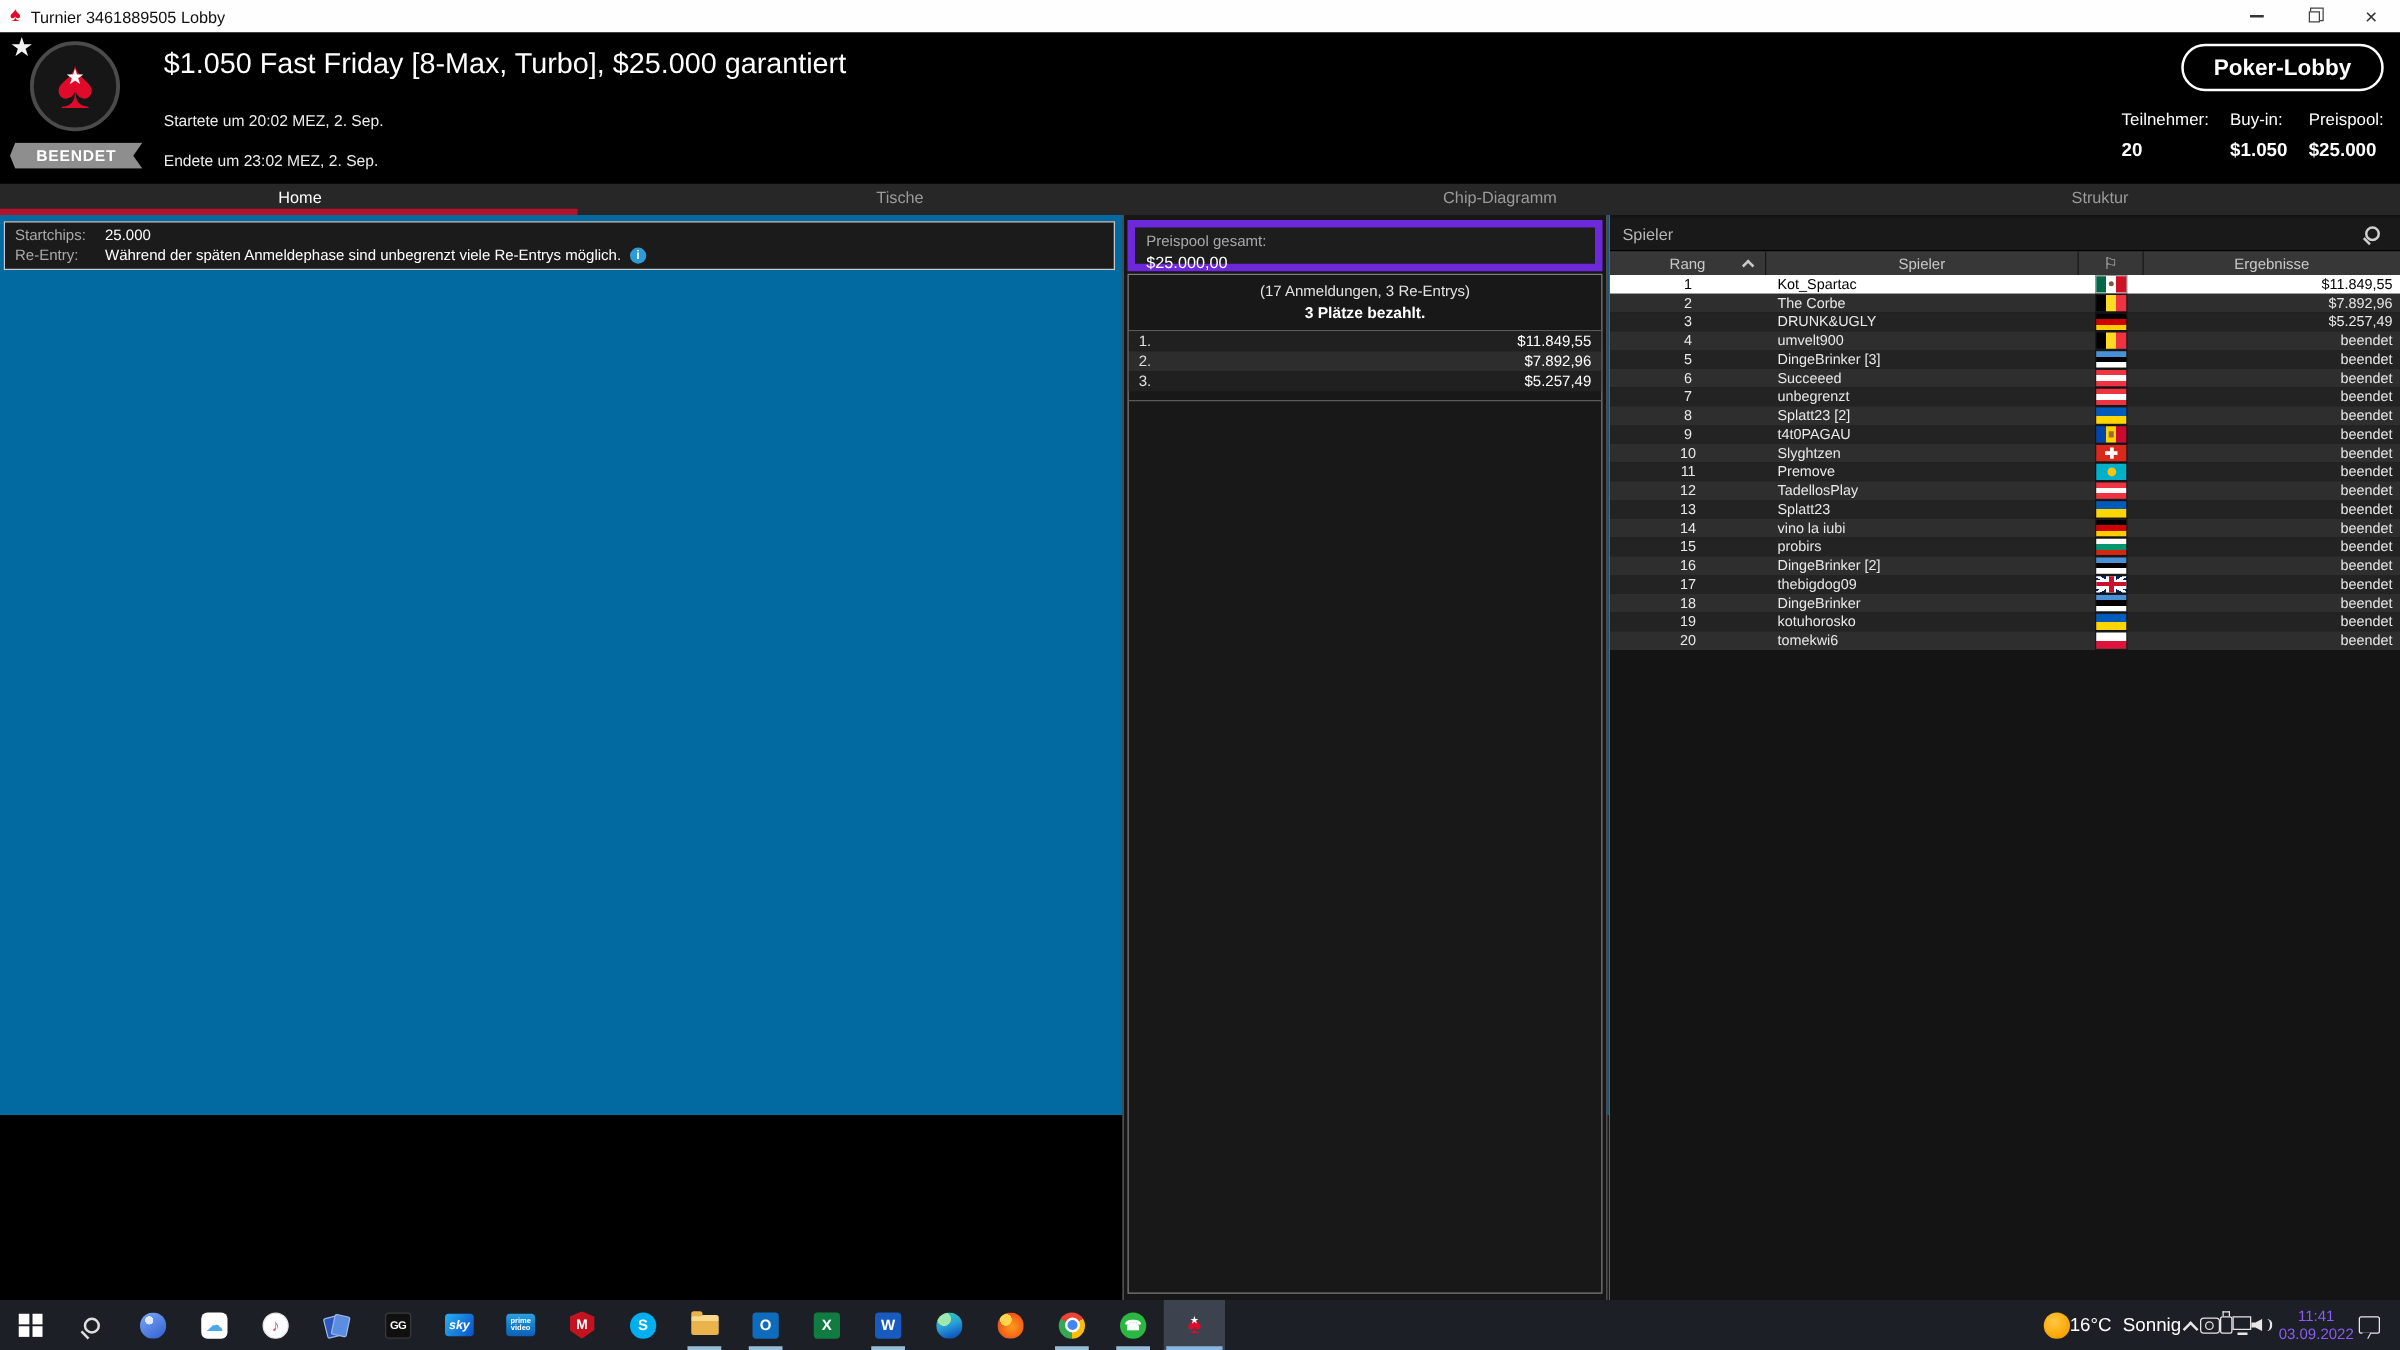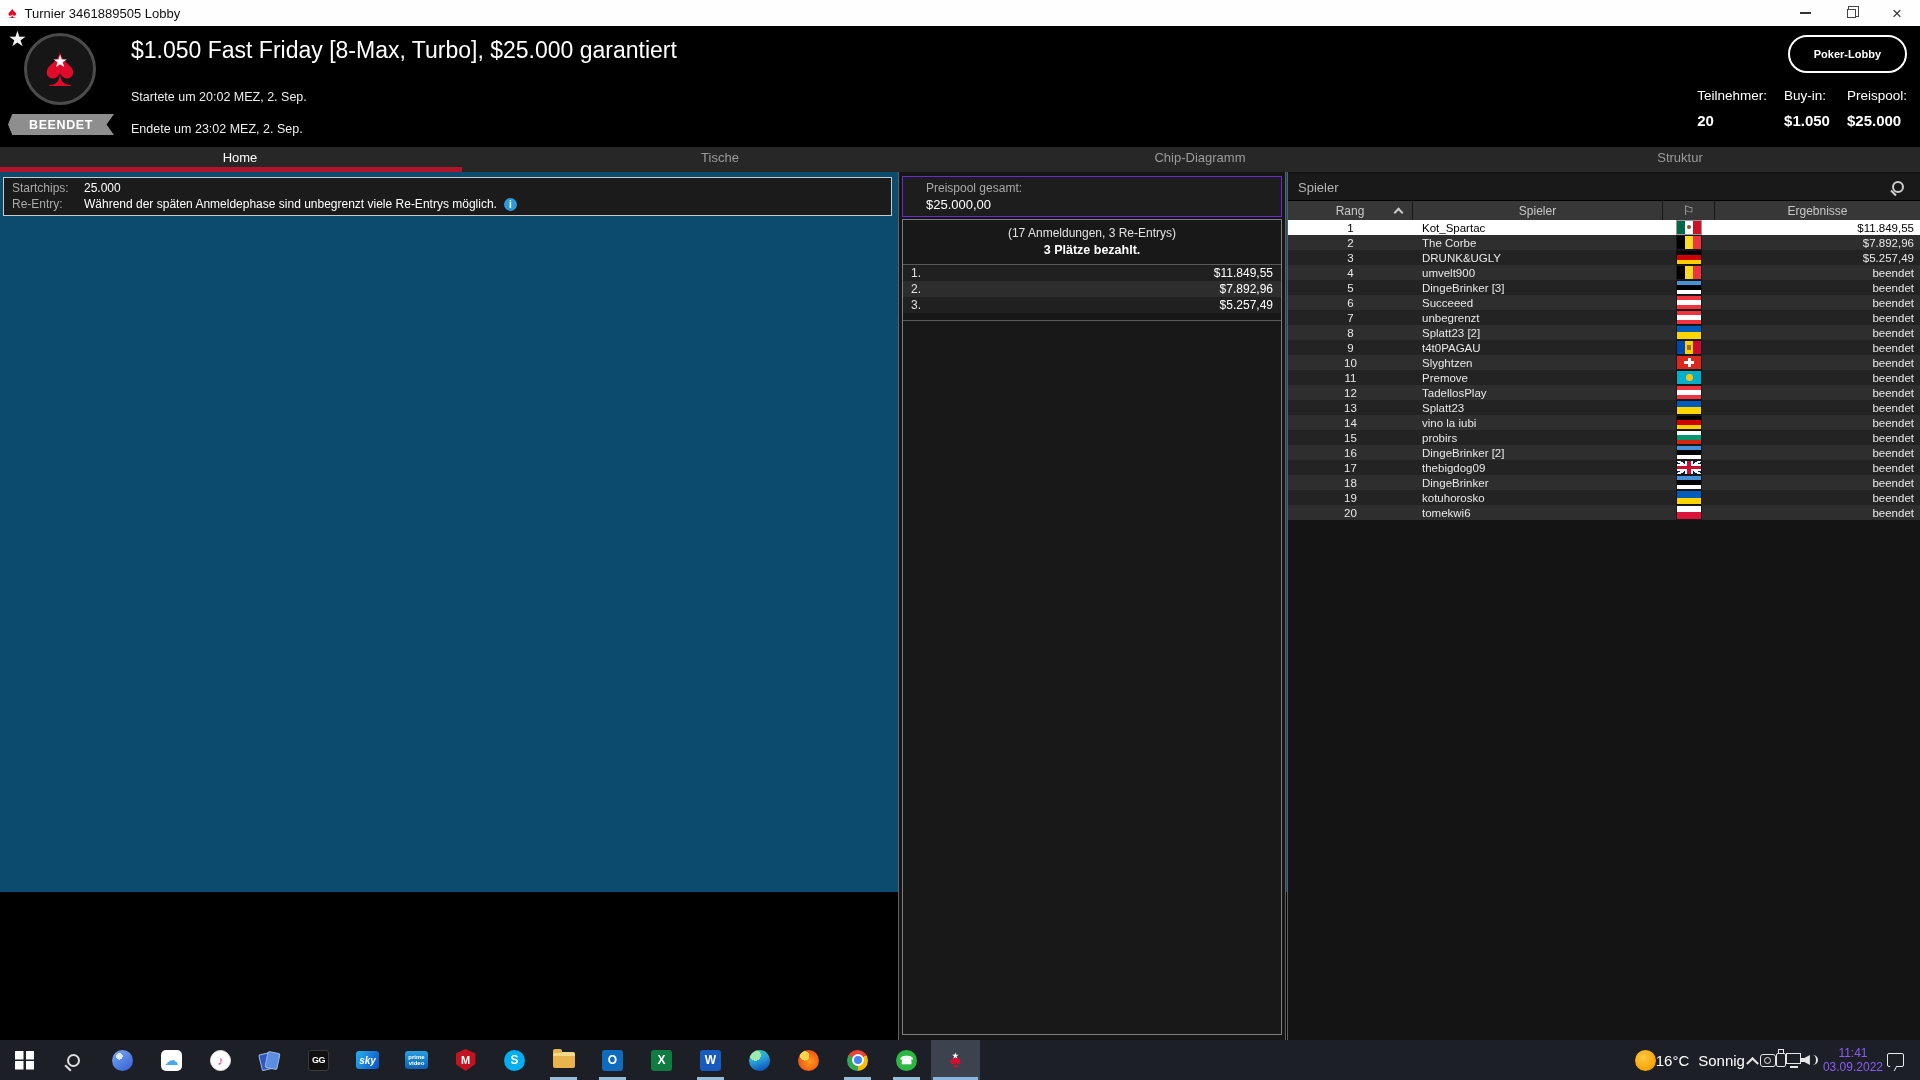--- a/index.html
+++ b/index.html
@@ -25,45 +25,45 @@
   
   .header{position:absolute;top:26px;left:0;right:0;height:121px;background:#000;}
   .fav-star{position:absolute;left:8px;top:2px;font-size:21px;color:#f2f2f2;line-height:1;}
   .logo-circle{position:absolute;left:24px;top:7px;width:72px;height:72px;border-radius:50%;background:#161616;border:3px solid #4b4b4b;display:flex;align-items:center;justify-content:center;}
   .logo-spade{color:var(--spade-red);font-size:56px;line-height:1;margin-top:-4px;}
   .logo-star{position:absolute;left:50%;top:17px;transform:translateX(-50%);color:#fff;font-size:17px;line-height:1;}
   .ribbon{position:absolute;left:8px;top:88px;width:106px;height:21px;background:#8e8e8e;clip-path:polygon(4% 0,100% 0,93% 50%,100% 100%,4% 100%,0 50%);display:flex;align-items:center;justify-content:center;font-size:12.5px;font-weight:bold;letter-spacing:.6px;color:#fff;}
   .t-title{position:absolute;left:131px;top:11px;font-size:23px;font-weight:normal;color:#fff;}
   .t-start{position:absolute;left:131px;top:64px;font-size:12.5px;color:#ededed;}
   .t-end{position:absolute;left:131px;top:96px;font-size:12.5px;color:#ededed;}
-  .lobby-btn{position:absolute;right:13px;top:9px;height:38px;padding:0 24px;border:2px solid #fff;border-radius:19px;background:transparent;color:#fff;font-size:11px;font-weight:bold;display:flex;align-items:center;font-family:inherit;}
+  .lobby-btn{position:absolute;right:13px;top:9px;height:38px;padding:0 24px;border:2px solid #fff;border-radius:19px;background:transparent;color:#fff;font-size:18px;font-weight:bold;display:flex;align-items:center;font-family:inherit;}
   .stats{position:absolute;right:13px;top:62px;display:grid;grid-template-columns:auto auto auto;column-gap:17px;row-gap:9px;}
   .stat-label{font-size:13.5px;color:#fff;}
   .stat-value{font-size:15px;font-weight:bold;color:#fff;}
 
   
   .tabbar{position:absolute;top:147px;left:0;right:0;height:25px;background:#272727;display:flex;}
   .tab{width:25%;text-align:center;font-size:13px;color:#9b9b9b;line-height:22px;position:relative;cursor:default;}
   .tab.active{color:#fff;}
   .tab.active::after{content:'';position:absolute;left:0;right:18px;bottom:0;height:5px;background:var(--accent-red);}
 
   
-  .content{position:absolute;top:172px;left:0;right:0;height:720px;background:#0c4a6e;}
+  .content{position:absolute;top:172px;left:0;right:0;height:720px;background:#0369a1;}
 
   
   .info-box{position:absolute;left:3px;top:5px;width:889px;height:39px;border:1px solid #c9c9c9;background:#1b1b1b;padding:2px 0;}
   .info-row{display:flex;align-items:center;height:16px;padding:0 8px;font-size:12px;}
   .info-label{width:72px;color:#a9a9a9;}
   .info-value{color:#fff;}
   .info-icon{display:inline-block;width:13px;height:13px;border-radius:50%;background:var(--info-blue);color:#fff;font-size:10px;font-weight:bold;text-align:center;line-height:13px;margin-left:7px;}
   .info-icon::after{content:"i";}
 
   
   .mid-panel{position:absolute;left:898px;top:0;width:388px;height:868px;border-left:1px solid #606060;border-right:1px solid #606060;background:#161616;}
-  .prize-total-box{margin:4px 3px 0 3px;height:41px;border:1px solid #6d28d9;background:#1d1d1d;padding:4px 23px;}
+  .prize-total-box{margin:4px 3px 0 3px;height:41px;border:6px solid #6d28d9;background:#1d1d1d;padding:4px 9px;}
   .prize-total-label{font-size:12px;color:#a9a9a9;}
   .prize-total-value{font-size:13px;color:#fff;margin-top:2px;}
   .prize-detail-box{margin:2px 3px;border:1px solid #7d7d7d;height:calc(100% - 52px);background:#181818;}
   .prize-note1{margin-top:6px;text-align:center;font-size:12px;color:#e3e3e3;}
   .prize-note2{margin-top:3px;text-align:center;font-size:12.5px;font-weight:bold;color:#fff;}
   .prize-sep{margin-top:7px;border-top:1px solid #5a5a5a;}
   .payout-row{height:16px;display:flex;justify-content:space-between;align-items:center;padding:0 8px;font-size:12px;}
   .payout-row:nth-child(odd){background:#202020;}
   .payout-row:nth-child(even){background:#2d2d2d;}
   .payout-place{color:#e0e0e0;}

